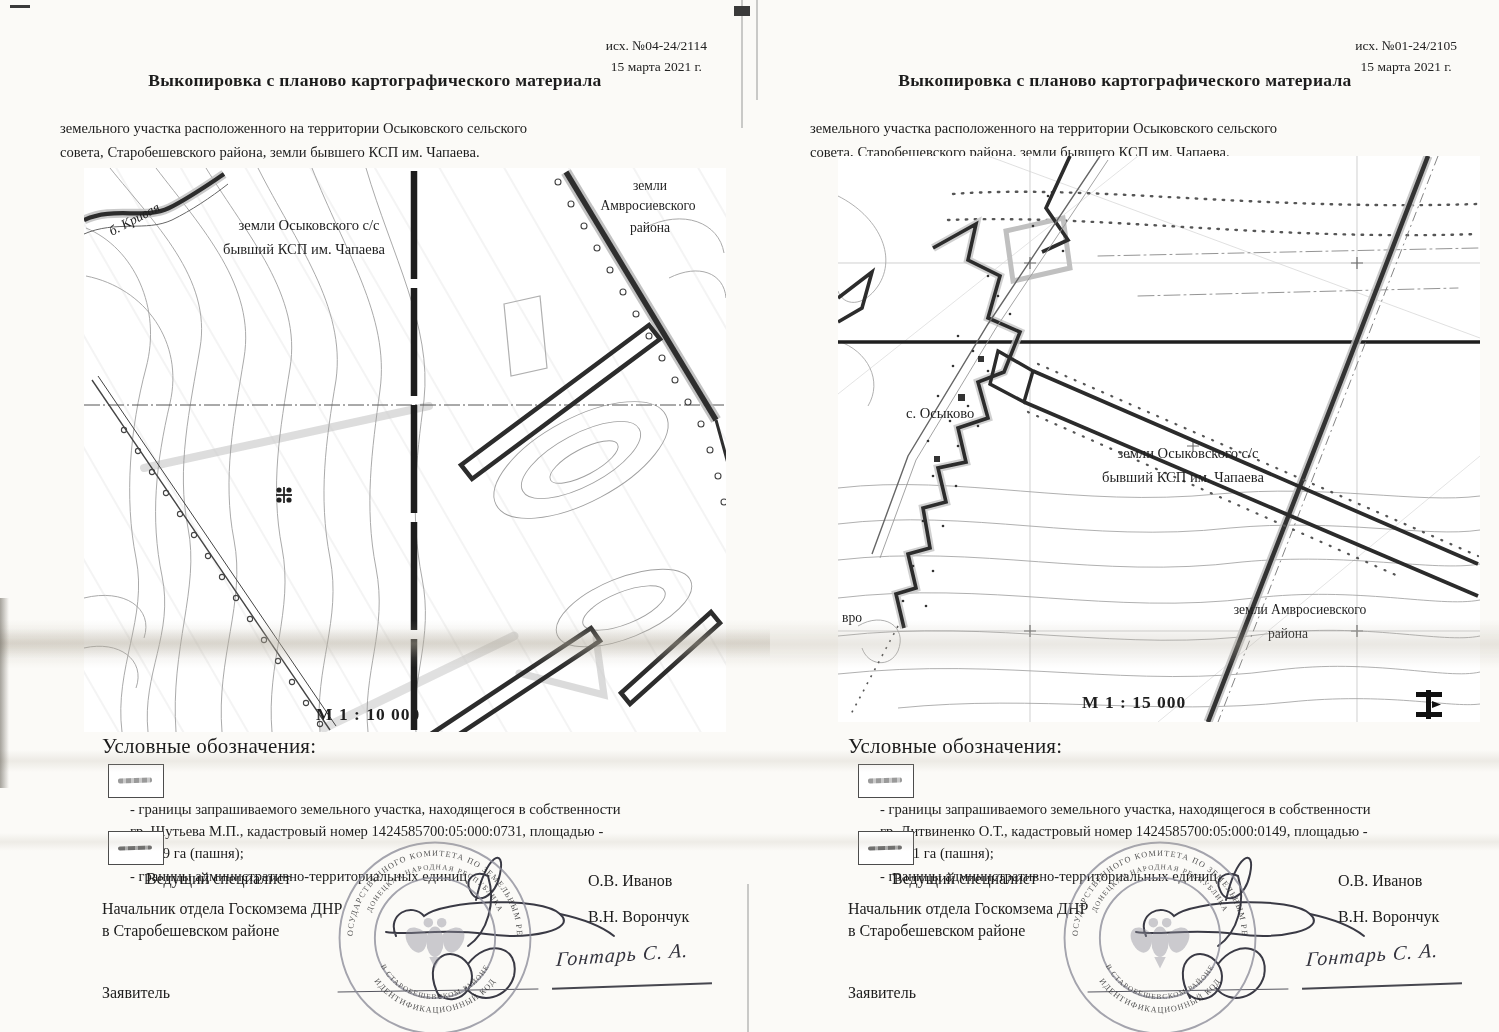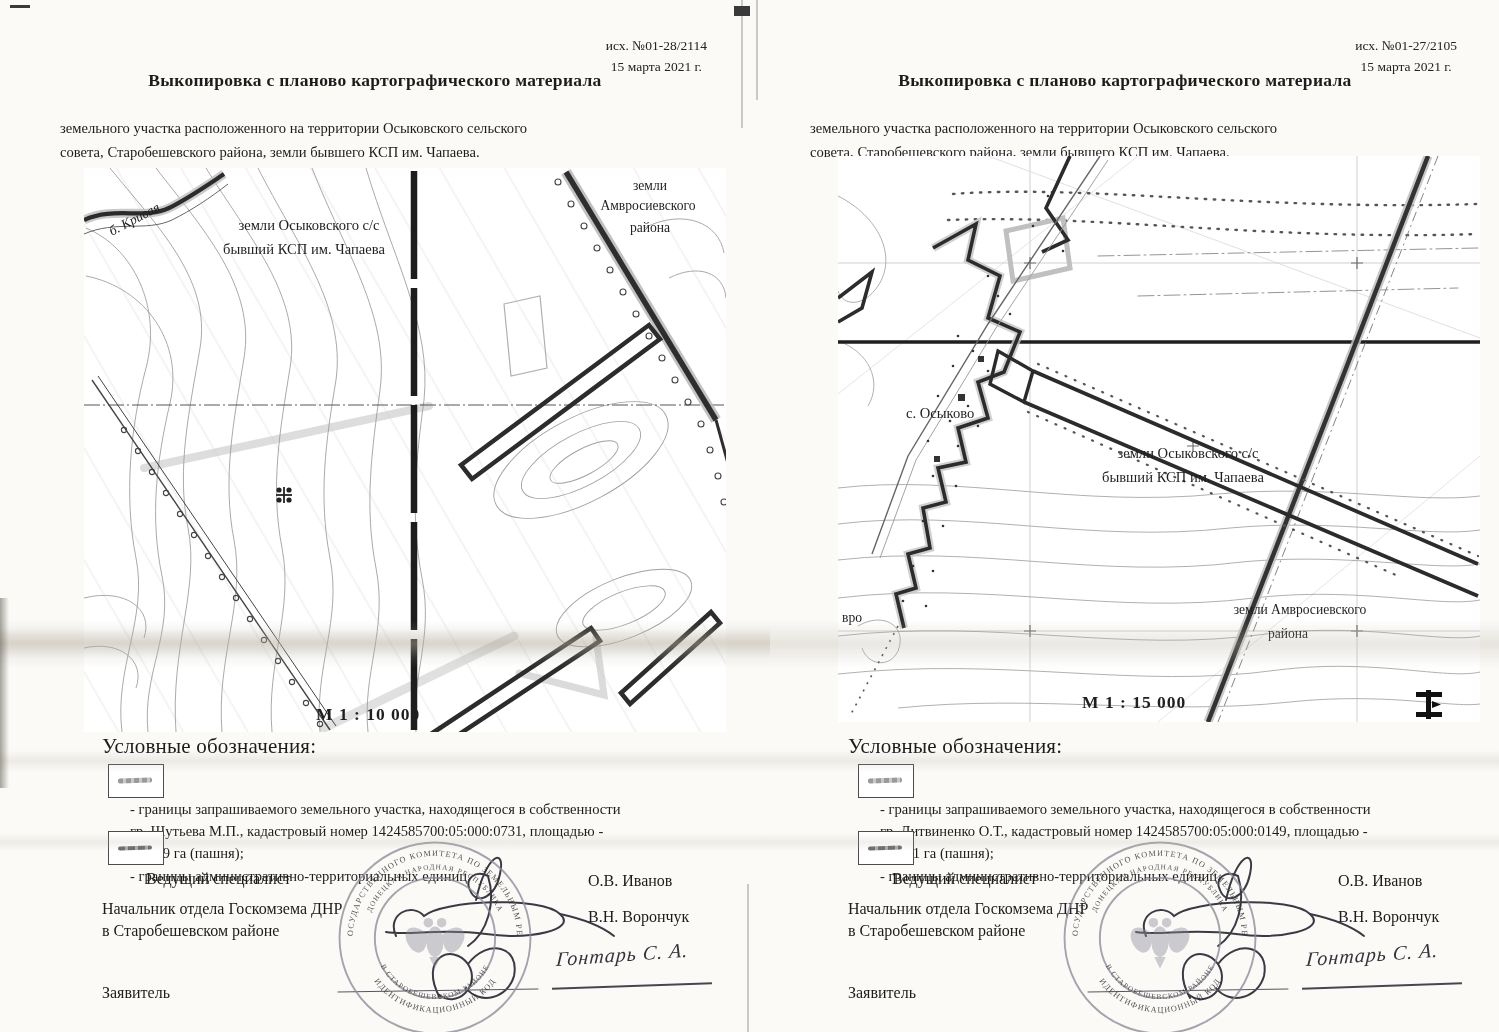--- a/index.html
+++ b/index.html
@@ -77,21 +77,21 @@
   .fold-b{left:756px;top:0;height:100px;}
   .fold-c{left:747px;top:884px;height:148px;}
   .tick-mark{position:absolute;background:#3a3a3a;}
 </style>
 </head>
 <body>
 
 <div class="page page-left">
 
   <div class="ref-block">
-    <div>исх. №01-28/2114</div>
+    <div>исх. №04-24/2114</div>
     <div>15 марта 2021 г.</div>
   </div>
 
   <div class="doc-title">Выкопировка с планово картографического материала</div>
   <div class="doc-subtitle">
     <span>земельного участка расположенного на территории Осыковского сельского</span><br>
     <span>совета, Старобешевского района, земли бывшего КСП им. Чапаева.</span>
   </div>
 
   <div class="map-wrap">
@@ -274,21 +274,21 @@
       <circle cx="103" cy="94" r="5"></circle>
         <circle cx="117" cy="94" r="5"></circle>
       <path d="M104,130 L110,142 L116,130 Z"></path>
     </g>
   </svg>
 </div>
 
 <div class="page page-right">
 
   <div class="ref-block">
-    <div>исх. №01-27/2105</div>
+    <div>исх. №01-24/2105</div>
     <div>15 марта 2021 г.</div>
   </div>
 
   <div class="doc-title">Выкопировка с планово картографического материала</div>
   <div class="doc-subtitle">
     <span>земельного участка расположенного на территории Осыковского сельского</span><br>
     <span>совета, Старобешевского района, земли бывшего КСП им. Чапаева.</span>
   </div>
 
   <div class="map-wrap">

